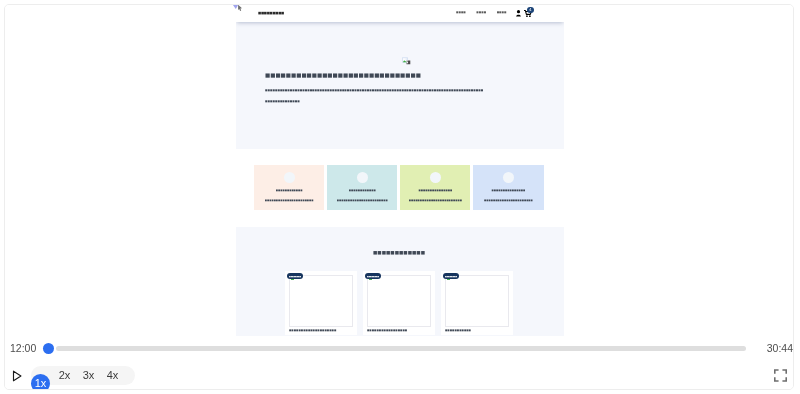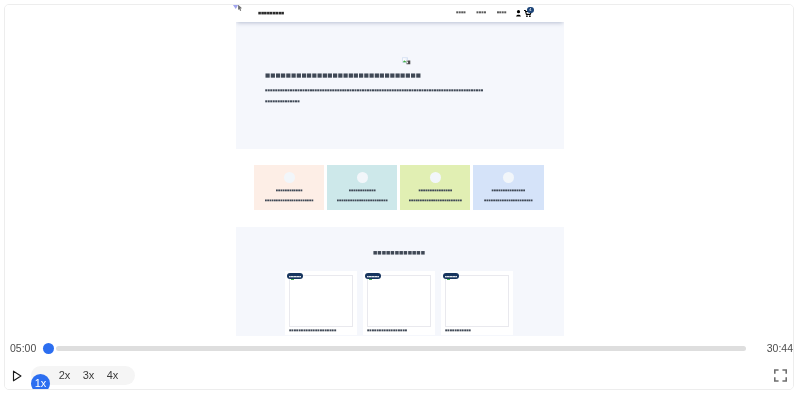--- a/index.html
+++ b/index.html
@@ -177,21 +177,21 @@
       <svg viewBox="0 0 26 20" width="13" height="10">
         <path d="M1.0 4.6 L13.2 4.6 L7.5 14.0 Z" fill="#a0a4ee"></path>
         <path d="M12.2 5.4 L12.2 16.0 L14.6 13.8 L16.2 18.2 L18.4 17.2 L16.7 13.0 L20.0 12.4 Z" fill="#6e6e6e"></path>
       </svg>
     </div>
 
   </div>
 
   <div class="controls">
     <div class="progressrow">
-      <span class="time left">05:00</span>
+      <span class="time left">12:00</span>
       <div class="track">
         <div class="track-fill" style="width: 0%;"></div>
       </div>
       <div class="handle"></div>
       <span class="time right">30:44</span>
     </div>
     <div class="btnrow">
       <div class="playbtn">
         <svg viewBox="0 0 16 16" width="14" height="14">
           <path d="M4 2.5 L12.5 8 L4 13.5 Z" fill="none" stroke="#1c1c1c" stroke-width="1.3" stroke-linejoin="round"></path>

